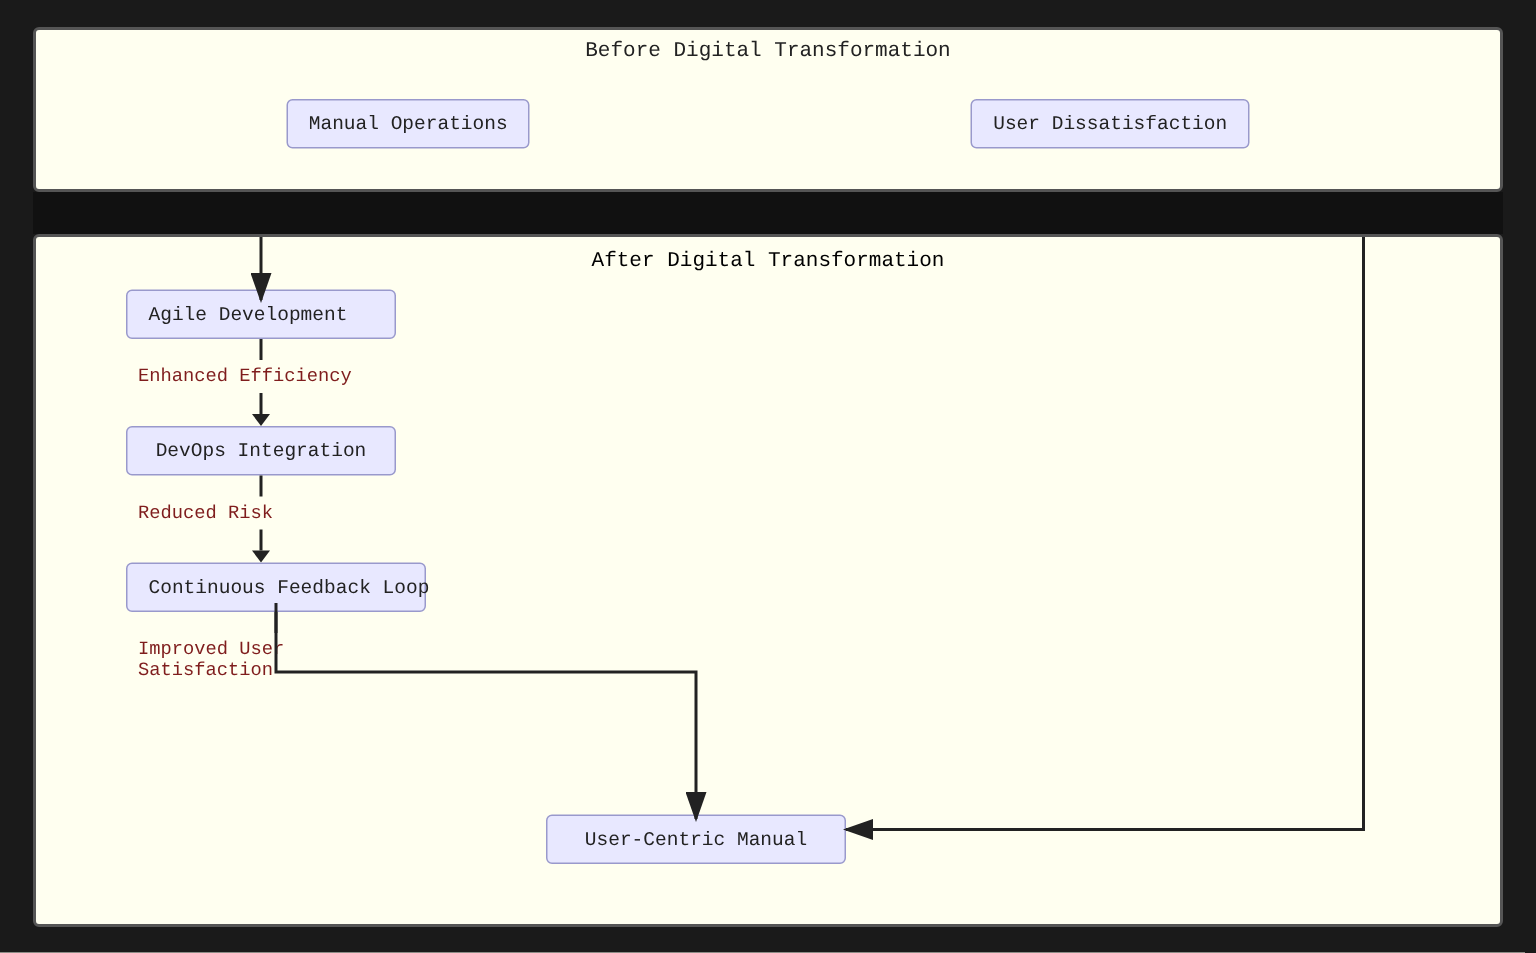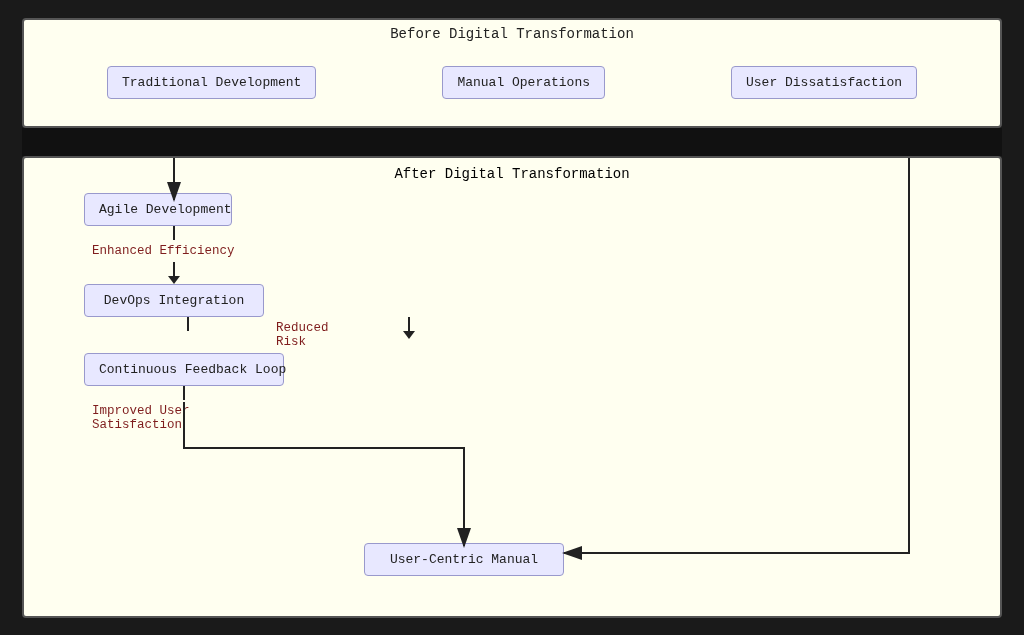--- a/index.html
+++ b/index.html
@@ -129,53 +129,52 @@
     }
   </style>
 </head>
 <body>
 
 <div class="main-container">
 
   <div class="before-section">
     <div class="before-title">Before Digital Transformation</div>
     <div class="before-boxes">
-      <div class="box">Traditional Development</div>
       <div class="box">Manual Operations</div>
       <div class="box">User Dissatisfaction</div>
     </div>
   </div>
 
   <div class="black-divider"></div>
 
   <div class="after-section">
     <div class="after-title">After Digital Transformation</div>
 
     <div class="flow-column">
 
-      <div class="box" style="width:148px; text-align:left;">Agile Development</div>
+      <div class="box" style="width:180px; text-align:left;">Agile Development</div>
 
       <div style="display:flex; flex-direction:column; align-items:flex-start; width:180px;">
         <div style="display:flex; justify-content:center; width:180px;">
           <div class="arrow-down">
             <div class="arrow-down-line" style="height:14px;"></div>
           </div>
         </div>
         <div class="flow-label">Enhanced Efficiency</div>
         <div style="display:flex; justify-content:center; width:180px;">
           <div class="arrow-down">
             <div class="arrow-down-line" style="height:14px;"></div>
             <div class="arrow-down-head"></div>
           </div>
         </div>
       </div>
 
       <div class="box" style="width:180px; text-align:center;">DevOps Integration</div>
 
-      <div style="display:flex; flex-direction:row; align-items:flex-start; width:180px;margin-left:24px;">
+      <div style="display:flex; flex-direction:column; align-items:flex-start; width:180px;">
         <div style="display:flex; justify-content:center; width:180px;">
           <div class="arrow-down">
             <div class="arrow-down-line" style="height:14px;"></div>
           </div>
         </div>
         <div class="flow-label">Reduced Risk</div>
         <div style="display:flex; justify-content:center; width:180px;">
           <div class="arrow-down">
             <div class="arrow-down-line" style="height:14px;"></div>
             <div class="arrow-down-head"></div>

